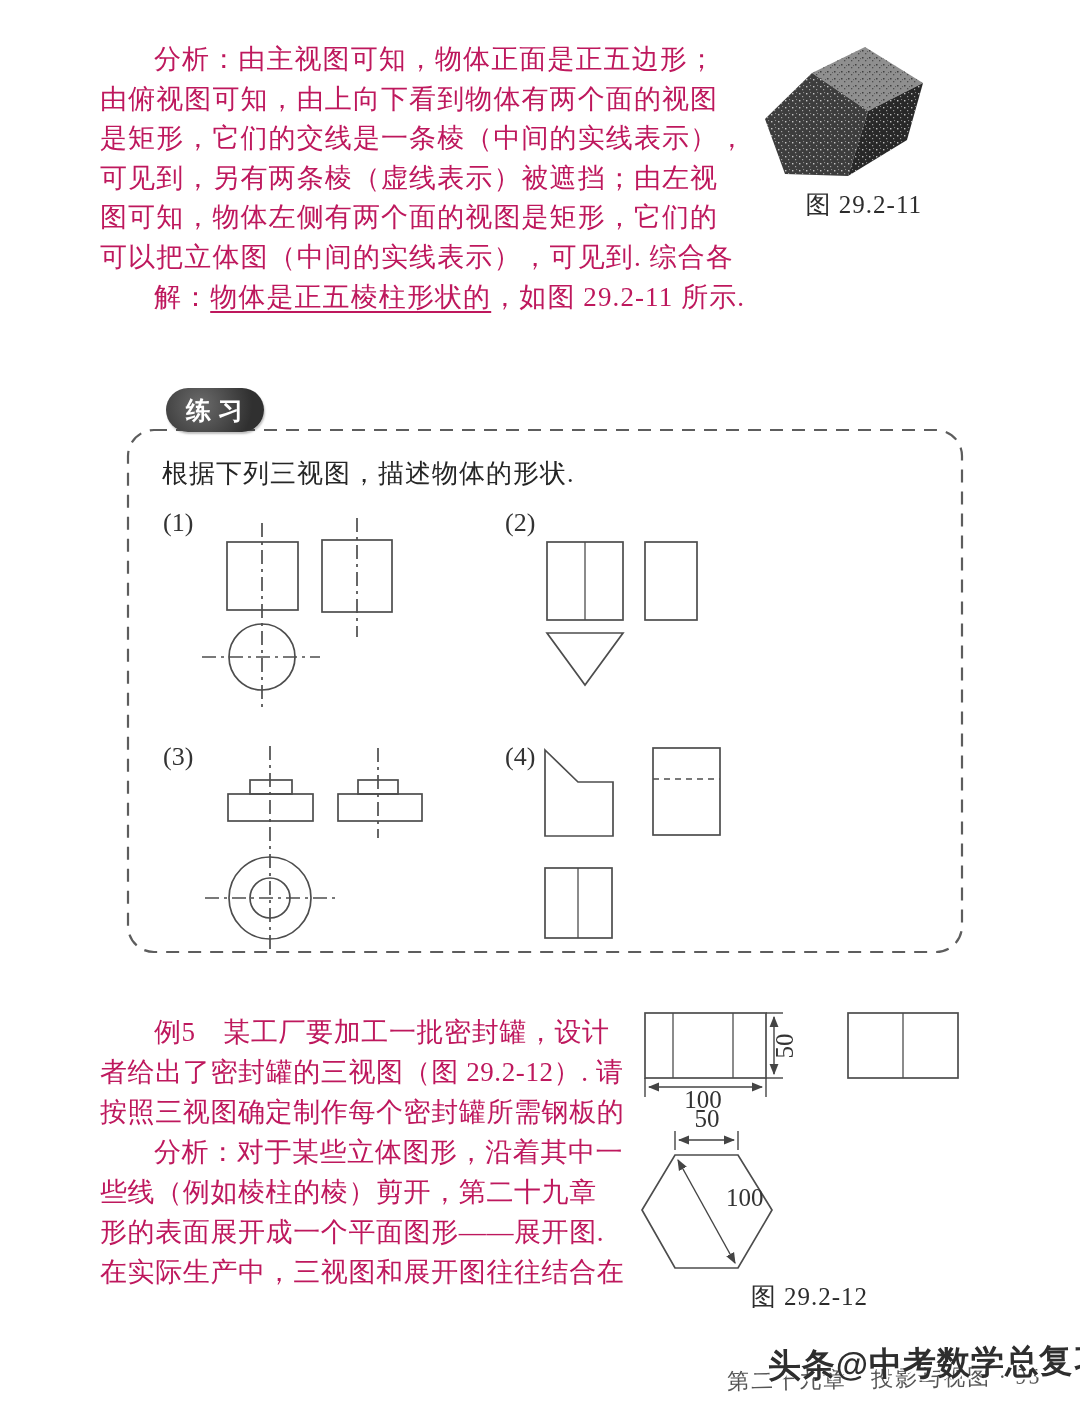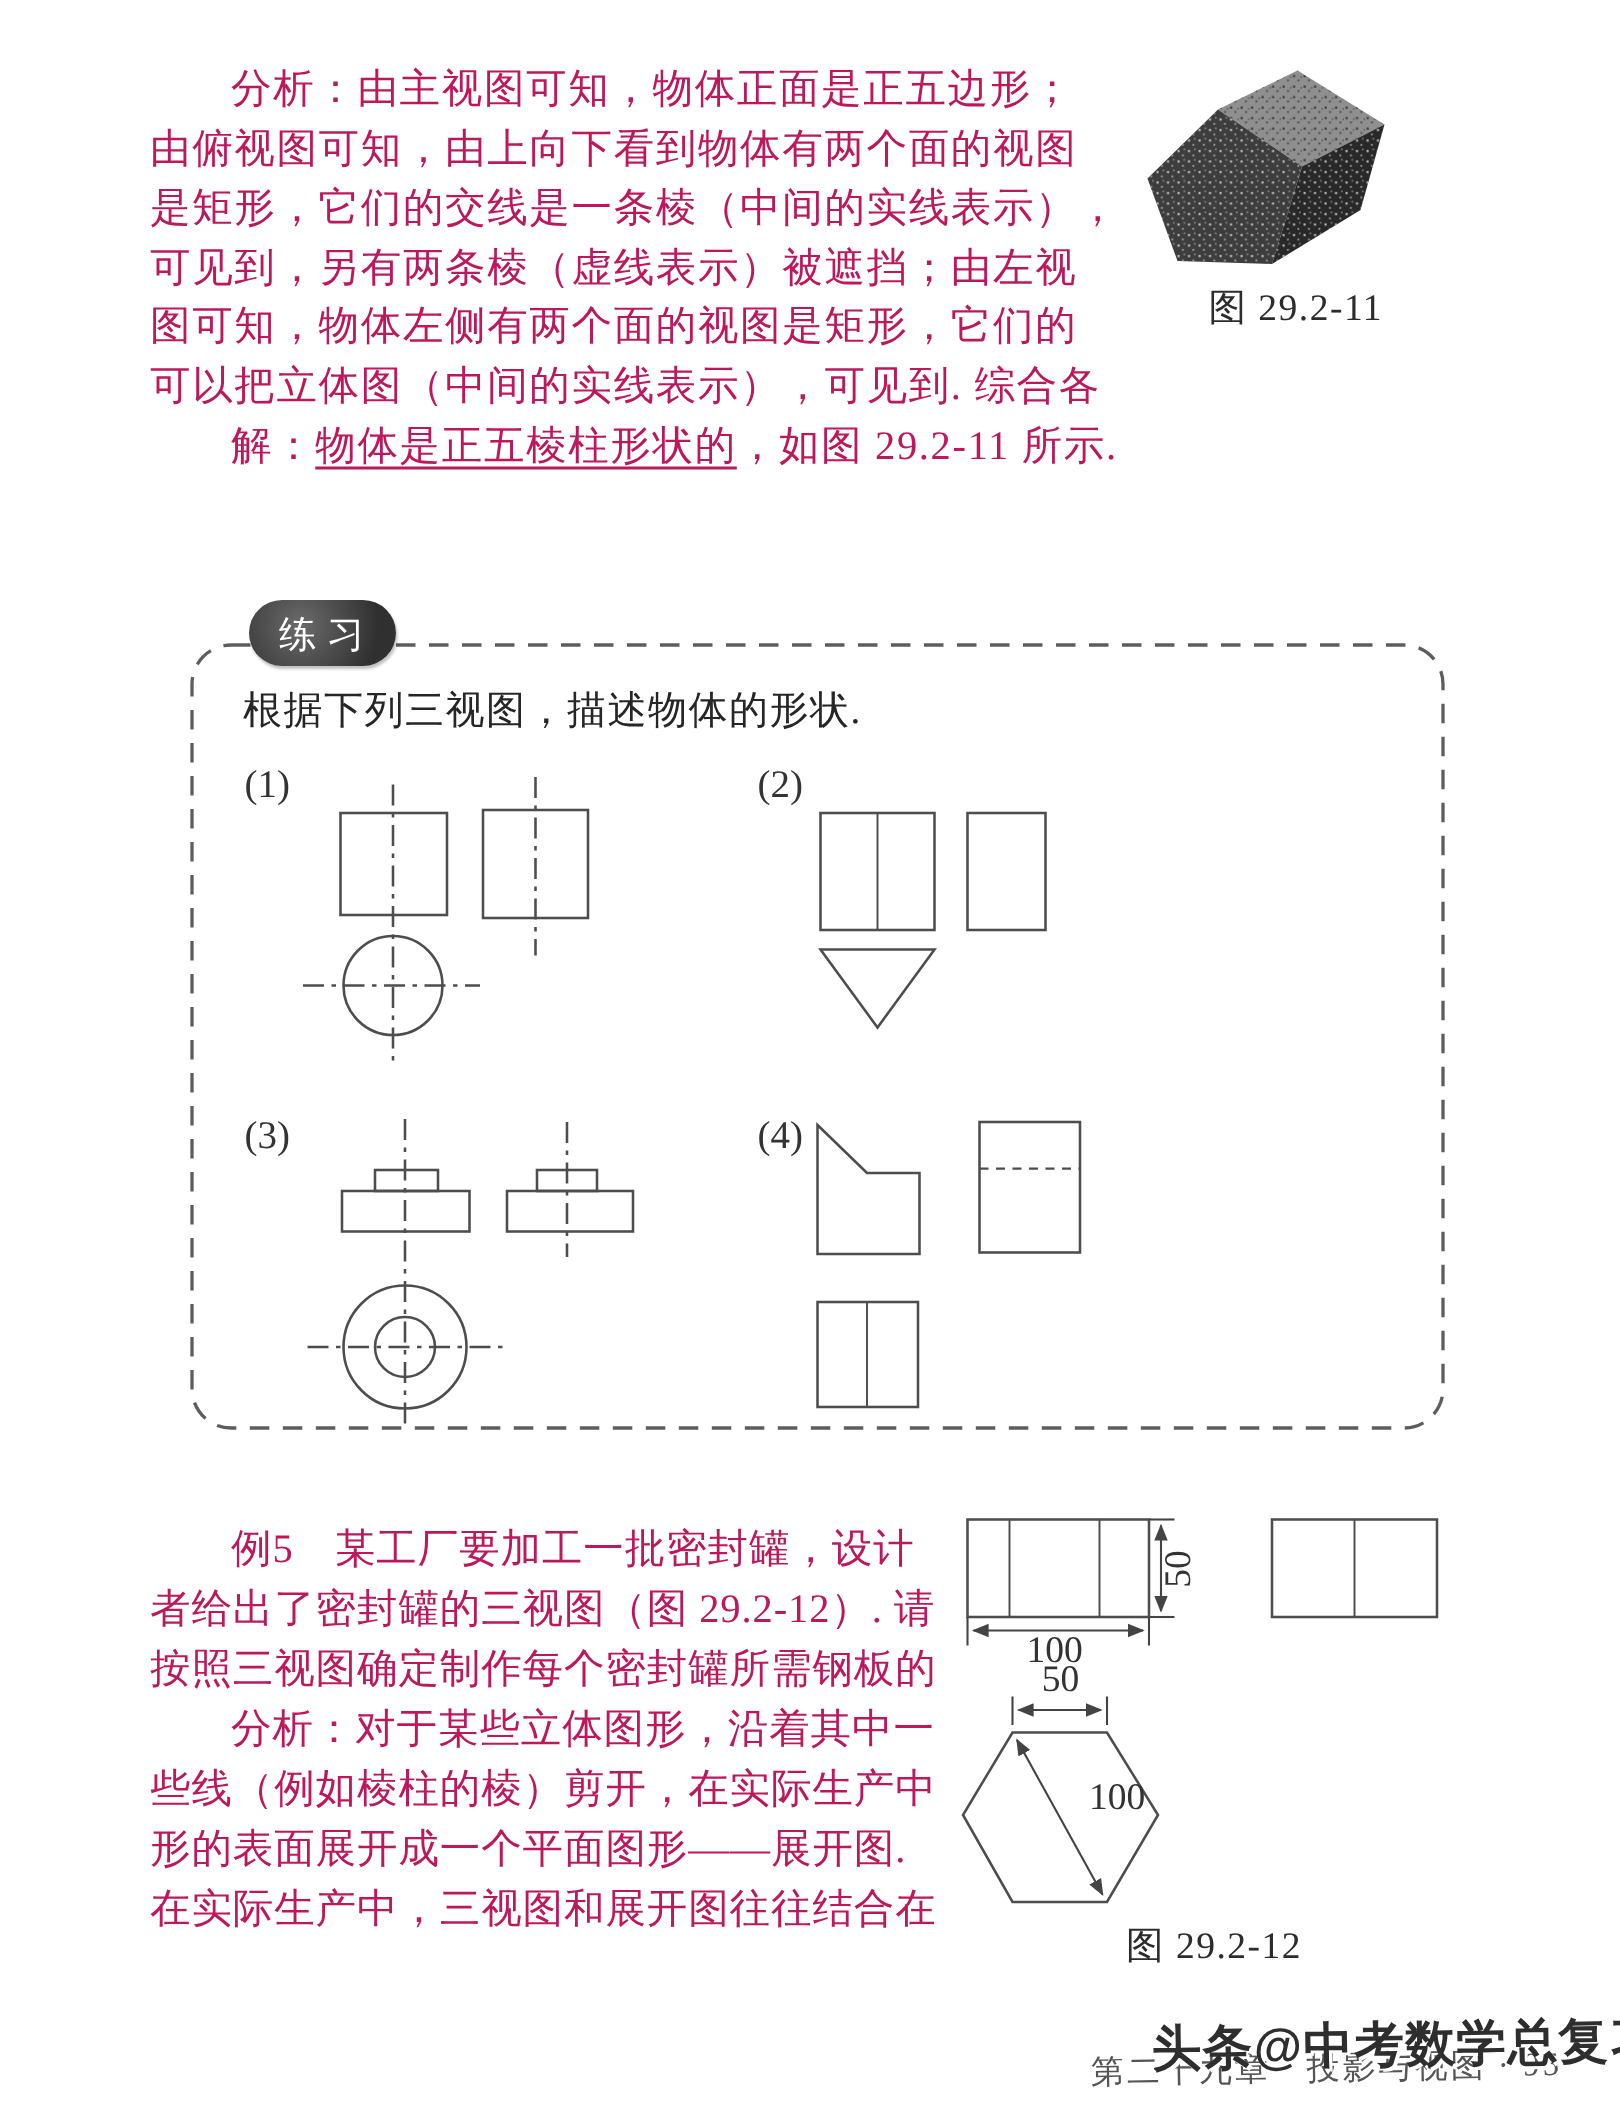--- a/index.html
+++ b/index.html
@@ -10,24 +10,24 @@
   }
   
   .para{position:absolute;}
   .pline{white-space:nowrap;color:#be185d;}
   .para1 .pline{font-size:27px;line-height:39.6px;letter-spacing:1.1px;}
   .para2 .pline{font-size:27px;line-height:40px;letter-spacing:0.6px;}
   .indent{padding-left:54px;}
   .u{text-decoration:underline;text-underline-offset:5px;text-decoration-thickness:1.5px;}
   
   .badge{
-    position:absolute;left:166px;top:400px;width:98px;height:44px;
+    position:absolute;left:166px;top:388px;width:98px;height:44px;
     border-radius:22px;
     background:radial-gradient(circle at 35% 38%, #6b6b6b, #303030 75%);
-    color:#fff;font-weight:normal;font-size:25px;letter-spacing:7px;
+    color:#fff;font-weight:bold;font-size:25px;letter-spacing:7px;
     display:flex;align-items:center;justify-content:center;
     font-family:"Liberation Sans","DejaVu Sans",sans-serif;
     box-shadow:1px 2px 2px rgba(0,0,0,.25);
     padding-left:6px;box-sizing:border-box;
   }
   .prompt{position:absolute;left:162px;top:456px;font-size:26px;color:#262626;letter-spacing:1px;white-space:nowrap;text-align:center;}
   .itemlab{position:absolute;font-size:26px;color:#333;}
   .figcap{position:absolute;font-size:25px;color:#2c2c2c;text-align:right;letter-spacing:1px;white-space:nowrap;}
   
   .footer-wrap{position:absolute;left:0;top:1340px;width:1080px;height:70px;transform:rotate(-1deg);}
@@ -156,21 +156,21 @@
   <div class="itemlab" style="left:163px;top:508px;">(1)</div>
   <div class="itemlab" style="left:505px;top:508px;">(2)</div>
   <div class="itemlab" style="left:163px;top:742px;">(3)</div>
   <div class="itemlab" style="left:505px;top:742px;">(4)</div>
 
   <div class="para para2" style="left:100px;top:1012px;width:548px;">
     <div class="pline indent">例5　某工厂要加工一批密封罐，设计</div>
     <div class="pline">者给出了密封罐的三视图（图 29.2-12）. 请</div>
     <div class="pline">按照三视图确定制作每个密封罐所需钢板的</div>
     <div class="pline indent">分析：对于某些立体图形，沿着其中一</div>
-    <div class="pline">些线（例如棱柱的棱）剪开，在实际生产中</div>
+    <div class="pline">些线（例如棱柱的棱）剪开，第二十九章</div>
     <div class="pline">形的表面展开成一个平面图形——展开图.</div>
     <div class="pline">在实际生产中，三视图和展开图往往结合在</div>
   </div>
 
   <div class="figcap" style="left:738px;top:1280px;width:130px;">图 29.2-12</div>
 
   <div class="footer-wrap">
     <div class="chapter">第二十九章　投影与视图 · 95</div>
     <div class="watermark">头条@中考数学总复习</div>
   </div>

